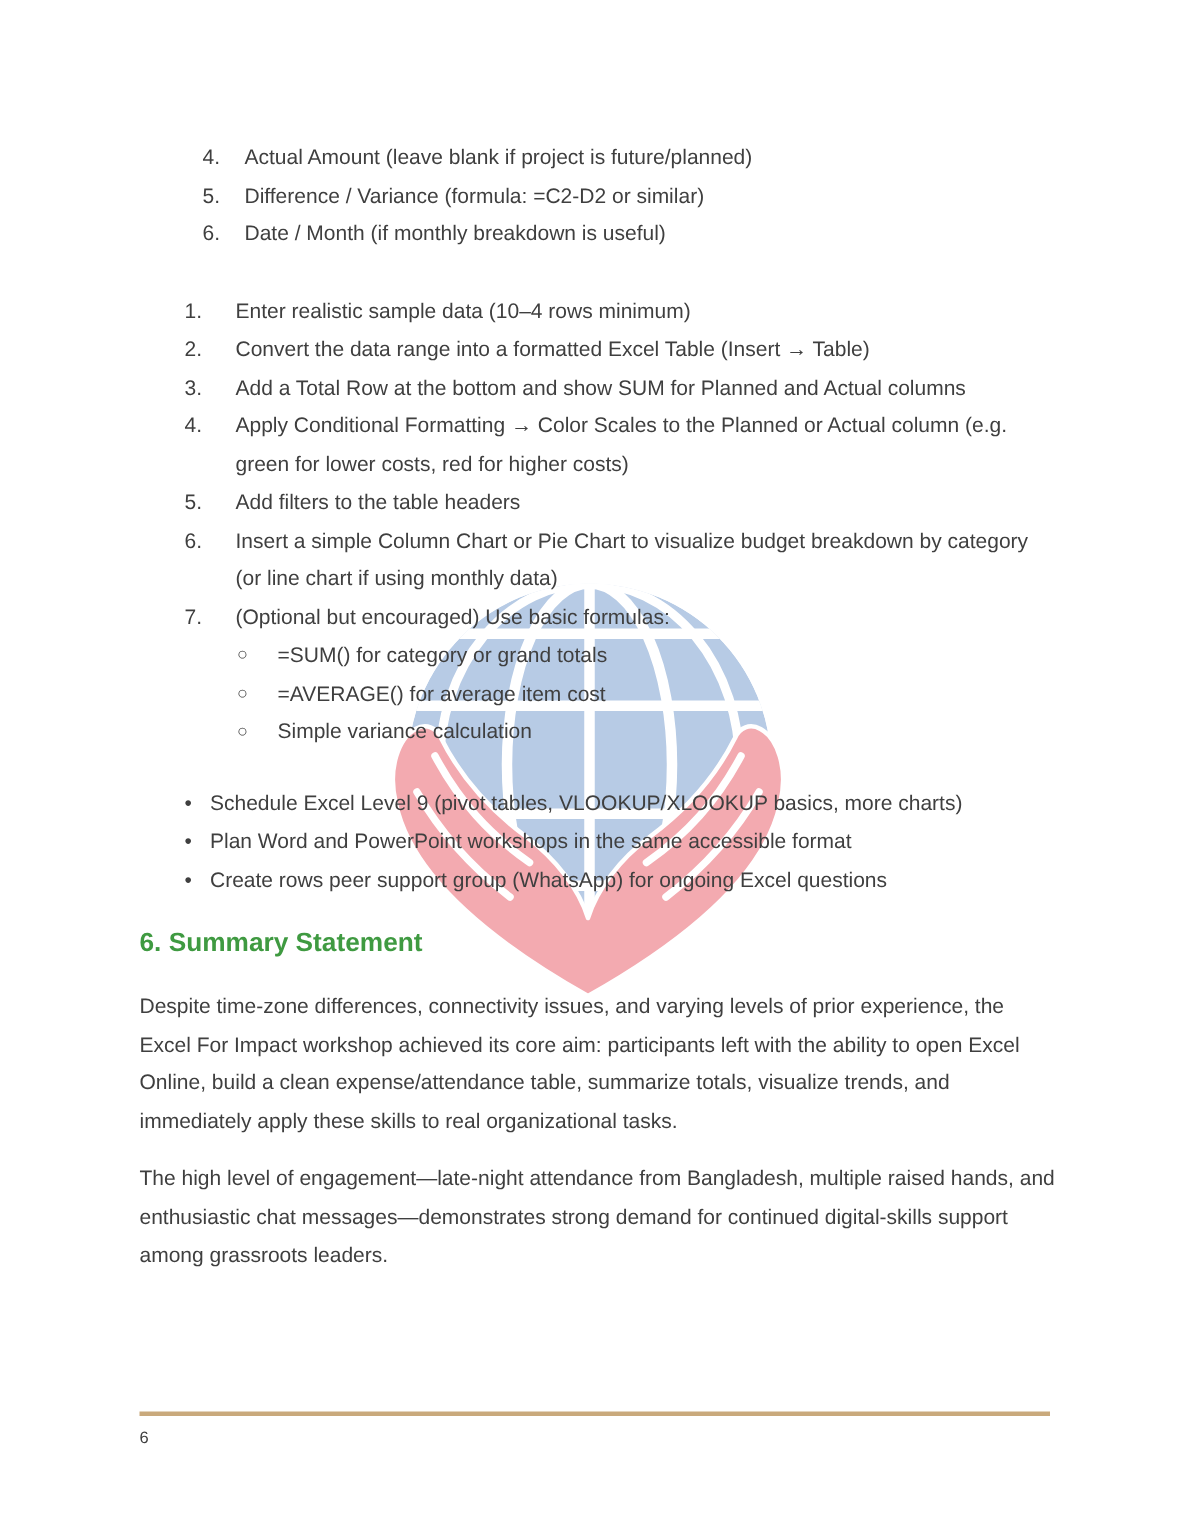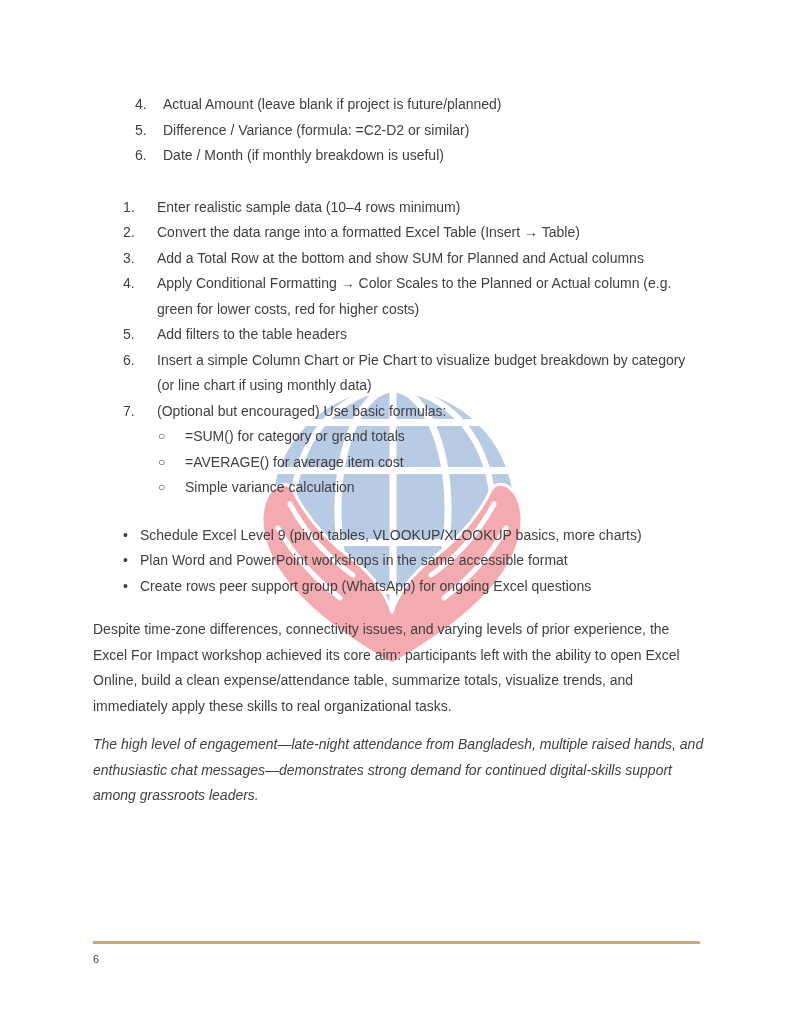--- a/index.html
+++ b/index.html
@@ -56,21 +56,21 @@
   }
   .h-medium { margin-top: 15px; }
   .h-summary {
     margin-top: 17px;
     font-size: 17.5px;
     line-height: 24px;
     font-weight: bold;
     color: #3f9a41;
   }
   .para { margin: 18px 0 0 0; }
-  .para.second { margin-top: 13px; font-style: italic; }
+  .para.second { margin-top: 13px; }
 
   .footer {
     position: absolute;
     left: 93px;
     top: 941px;
     width: 607px;
     z-index: 1;
   }
   .footer-rule {
     height: 3px;
@@ -198,20 +198,21 @@
       <div class="li">
         <span class="marker">•</span>
         <span class="txt">Plan Word and PowerPoint workshops in the same accessible format</span>
       </div>
       <div class="li">
         <span class="marker">•</span>
         <span class="txt">Create rows peer support group (WhatsApp) for ongoing Excel questions</span>
       </div>
     </div>
 
+    <h2 class="h-summary">6. Summary Statement</h2>
     <p class="para">Despite time-zone differences, connectivity issues, and varying levels of prior experience, the Excel For Impact workshop achieved its core aim: participants left with the ability to open Excel Online, build a clean expense/attendance table, summarize totals, visualize trends, and immediately apply these skills to real organizational tasks.</p>
     <p class="para second">The high level of engagement—late-night attendance from Bangladesh, multiple raised hands, and enthusiastic chat messages—demonstrates strong demand for continued digital-skills support among grassroots leaders.</p>
 
   </div>
 
   <div class="footer">
     <div class="footer-rule"></div>
     <div class="page-number">6</div>
   </div>
 

